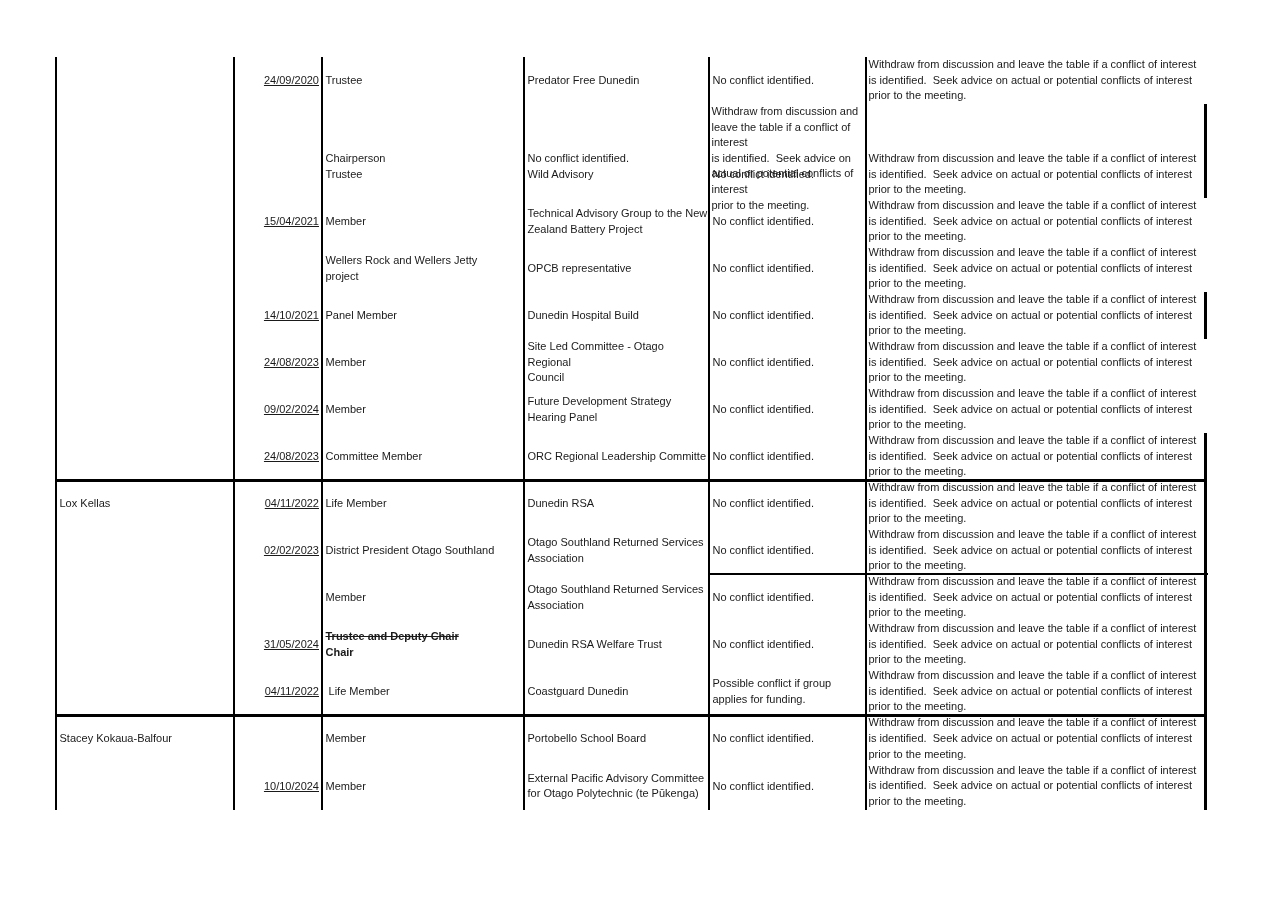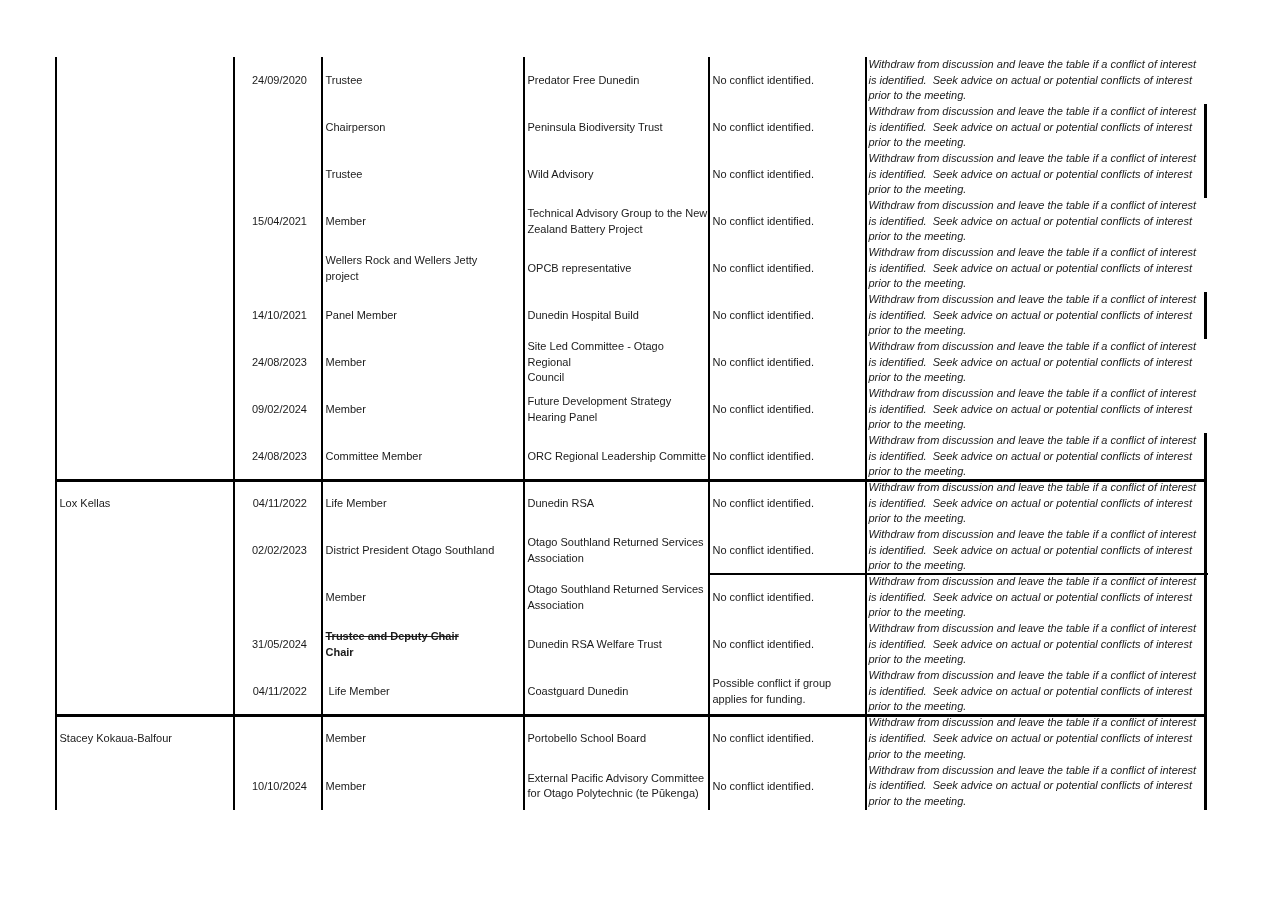--- a/index.html
+++ b/index.html
@@ -9,22 +9,22 @@
   }
   #table{position:absolute;left:55px;top:57px;width:1150px;height:753px;}
   .vline{position:absolute;top:0;height:753px;width:2px;background:#000;z-index:3;}
   .group{position:relative;}
   .hline{position:absolute;left:0;top:-1.5px;width:1151px;height:3px;background:#000;z-index:4;}
   .hline.partial{left:653px;top:-1px;width:500px;height:2px;}
   .row{position:relative;display:grid;grid-template-columns:178px 88px 202px 185px 157px 340px;height:47px;}
   .row.tall{height:47.5px;}
   .cell{display:flex;flex-direction:column;justify-content:center;align-items:flex-start;padding-left:4.5px;line-height:15.5px;overflow:visible;}
   .cell span{white-space:pre-wrap;}
-  .date-cell{align-items:flex-end;padding-left:0;padding-right:14px;}
-  .mgmt-cell{line-height:15.6px;padding-left:3.5px;font-style:italic;}
+  .date-cell{align-items:flex-end;padding-left:0;padding-right:2px;text-decoration:underline;}
+  .mgmt-cell{line-height:15.6px;padding-left:3.5px;}
   .change-bar{position:absolute;left:1149px;top:0;width:3px;height:100%;background:#000;z-index:2;}
   .strike{text-decoration:line-through;font-weight:bold;}
   .ins{font-weight:700;}
 </style>
 </head>
 <body>
 
 <div id="page">
   <div id="table">
     <div class="vline" style="left:0px"></div>
@@ -54,23 +54,20 @@
 is identified.  Seek advice on actual or potential conflicts of interest
 prior to the meeting.</span>
             </div>
           </div>
           <div class="row">
             <div class="cell name-cell"></div>
             <div class="cell date-cell"></div>
             <div class="cell role-cell">
               <span>Chairperson</span>
             </div>
-            <div class="cell org-cell">
-              <span>Peninsula Biodiversity Trust</span>
-            </div>
             <div class="cell conflict-cell">
               <span>No conflict identified.</span>
             </div>
             <div class="cell mgmt-cell">
               <span>Withdraw from discussion and leave the table if a conflict of interest
 is identified.  Seek advice on actual or potential conflicts of interest
 prior to the meeting.</span>
             </div>
             <div class="change-bar"></div>
           </div>

